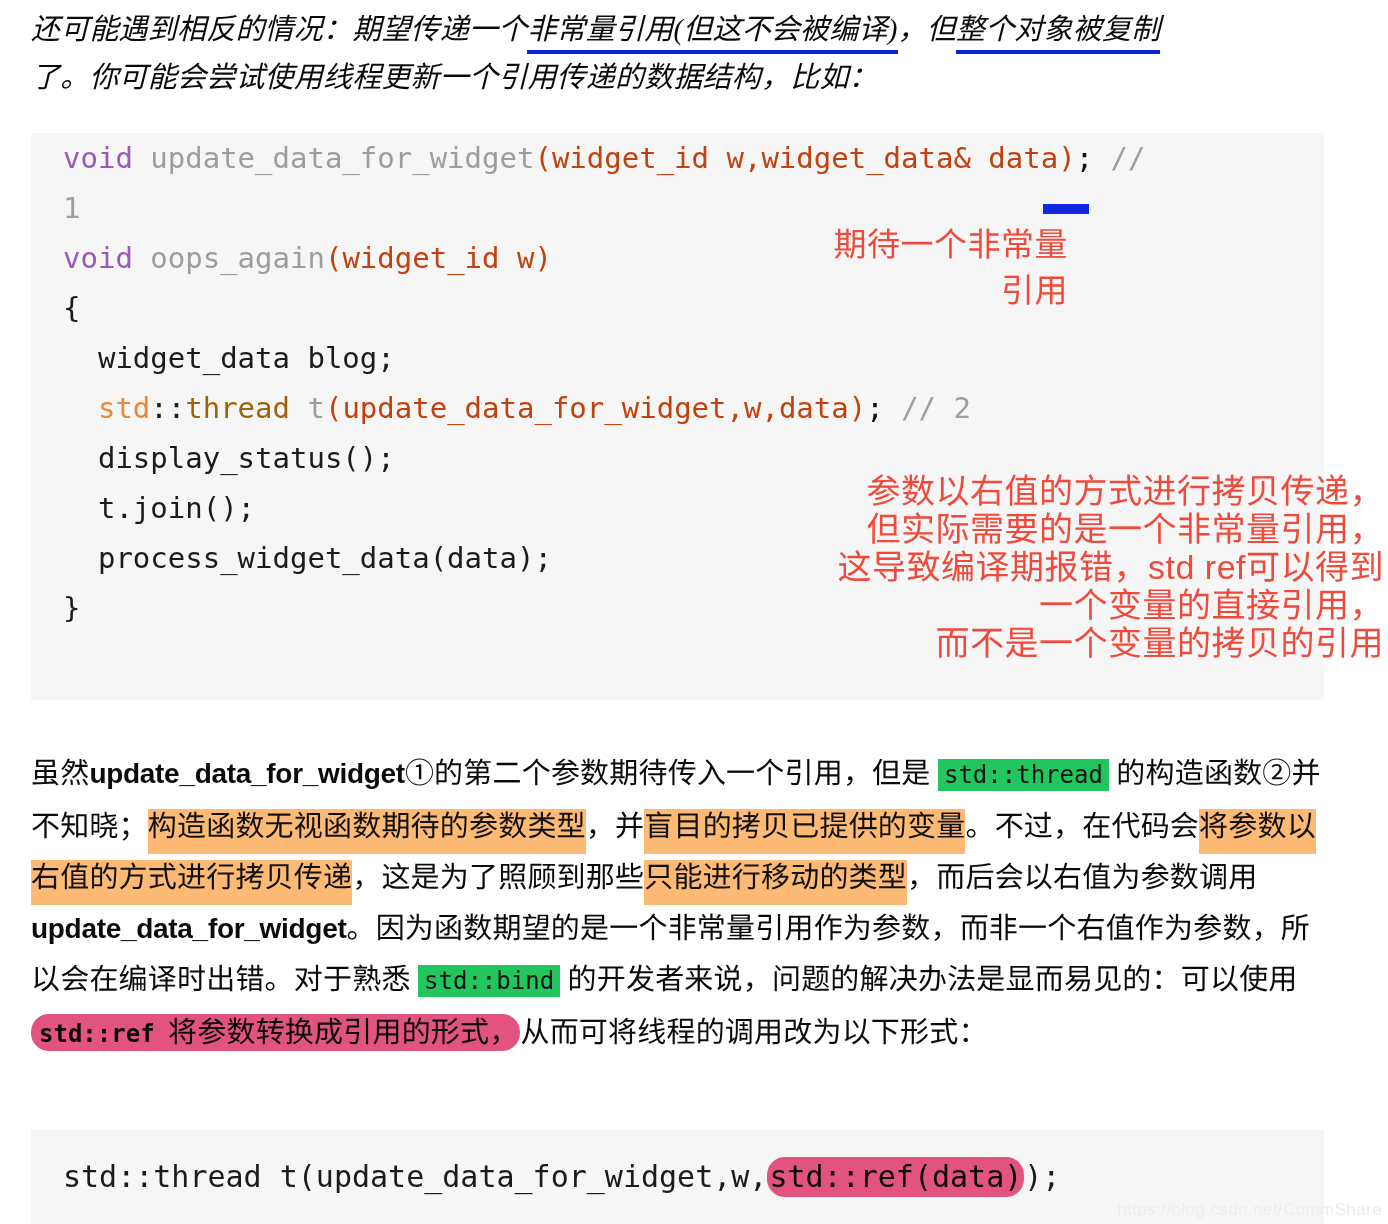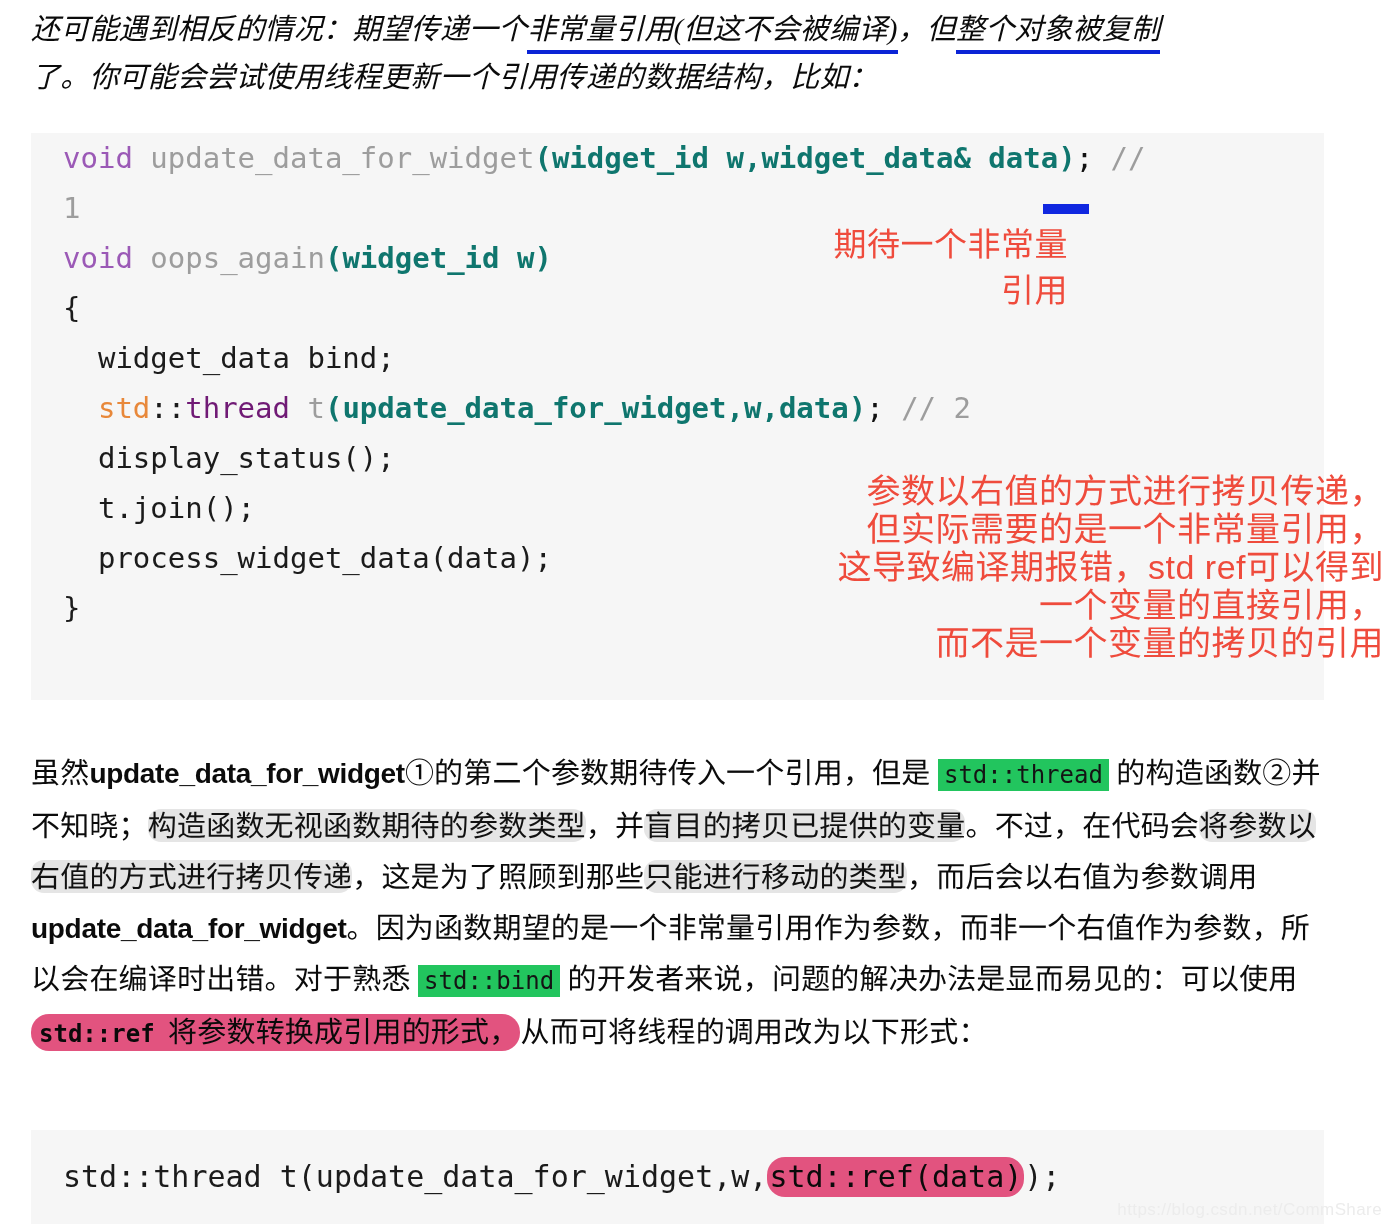--- a/index.html
+++ b/index.html
@@ -43,25 +43,24 @@
   }
   .blue-bar {
     position: absolute;
     background: #1027e0;
     height: 9px;
     border-radius: 0;
   }
 
   
   .hl {
-    background: #e5e5e5;
+    background: #fdba74;
     color: #111;
-    padding: 1px 0 0 0;
+    padding: 1px 0 12px 0;
     box-decoration-break: clone;
-    border-radius: 13px;
     -webkit-box-decoration-break: clone;
   }
   .hl-strong {
     background: #e2537f;
     color: #0a0a0a;
     padding: 2px 2px 3px 2px;
     border-radius: 18px;
   }
 
   
@@ -101,23 +100,23 @@
     color: #1b1b1b;
   }
   #code-main { left: 31px; top: 133px; width: 1293px; height: 567px; }
   #code-main .cline { padding-left: 32px; }
   #code-final { left: 31px; top: 1130px; width: 1293px; height: 94px; }
   #code-final .cline { padding-left: 32px; line-height: 94px; font-size: 30px; }
 
   
   .t-kw   { color: #9b59b6; }
   .t-fn   { color: #9d9d9d; }
-  .t-punc { color: #0f766e; font-weight: bold; }
+  .t-punc { color: #c2410c; }
   .t-ns   { color: #e8883a; }
-  .t-type { color: #701a75; }
+  .t-type { color: #a16207; }
   .t-cmt  { color: #9d9d9d; }
   .t-plain{ color: #1b1b1b; }
   .t-semi { color: #111111; }
 
   
   .annot {
     position: absolute;
     color: #ef4b3c;
     font-family: "Liberation Sans", "DejaVu Sans", sans-serif;
     font-size: 33px;
@@ -151,21 +150,21 @@
   <div class="prose" id="intro" style="left:31px; top:6px; width:1300px;">
     <span class="ln"><span>还可能遇到相反的情况：期望传递一个</span><span class="blue-ul">非常量引用(但这不会被编译)</span><span>，但</span><span class="blue-ul">整个对象被复制</span></span>
     <span class="ln">了。你可能会尝试使用线程更新一个引用传递的数据结构，比如：</span>
   </div>
 
   <div class="codeblock" id="code-main">
     <div class="cline"><span class="t-kw">void</span> <span class="t-fn">update_data_for_widget</span><span class="t-punc">(widget_id w,widget_data&amp; data)</span><span class="t-semi">;</span> <span class="t-cmt">//</span></div>
     <div class="cline"><span class="t-cmt">1</span></div>
     <div class="cline"><span class="t-kw">void</span> <span class="t-fn">oops_again</span><span class="t-punc">(widget_id w)</span></div>
     <div class="cline"><span class="t-plain">{</span></div>
-    <div class="cline"><span class="t-plain">  widget_data bind;</span></div>
+    <div class="cline"><span class="t-plain">  widget_data blog;</span></div>
     <div class="cline"><span class="t-plain">  </span><span class="t-ns">std</span><span class="t-plain">::</span><span class="t-type">thread</span> <span class="t-fn">t</span><span class="t-punc">(update_data_for_widget,w,data)</span><span class="t-semi">;</span> <span class="t-cmt">// 2</span></div>
     <div class="cline"><span class="t-plain">  display_status();</span></div>
     <div class="cline"><span class="t-plain">  t.join();</span></div>
     <div class="cline"><span class="t-plain">  process_widget_data(data);</span></div>
     <div class="cline"><span class="t-plain">}</span></div>
   </div>
 
   <div class="blue-bar" style="left:1043px; top:204px; width:46px; height:10px;"></div>
 
   <div class="annot" id="annot-top">期待一个非常量

